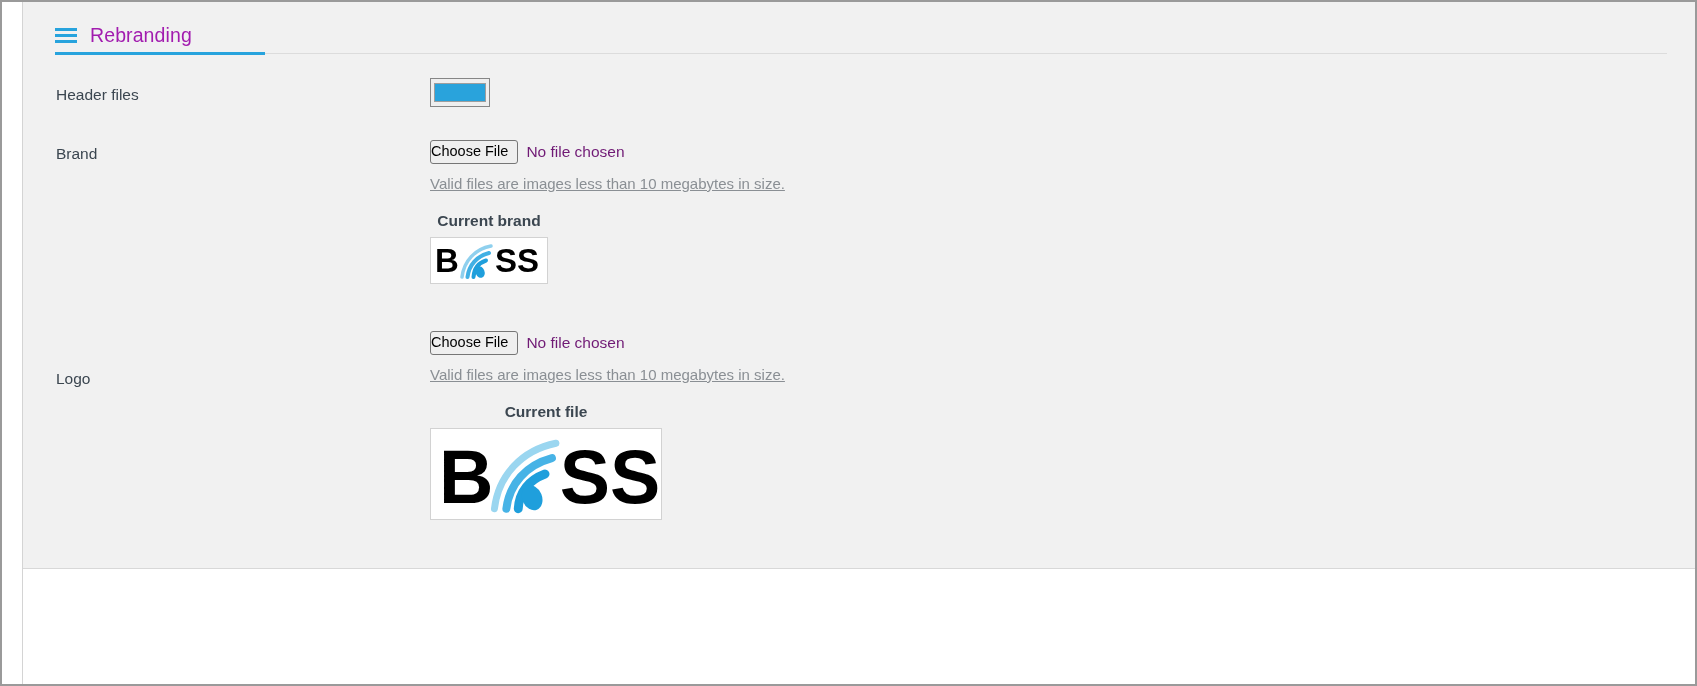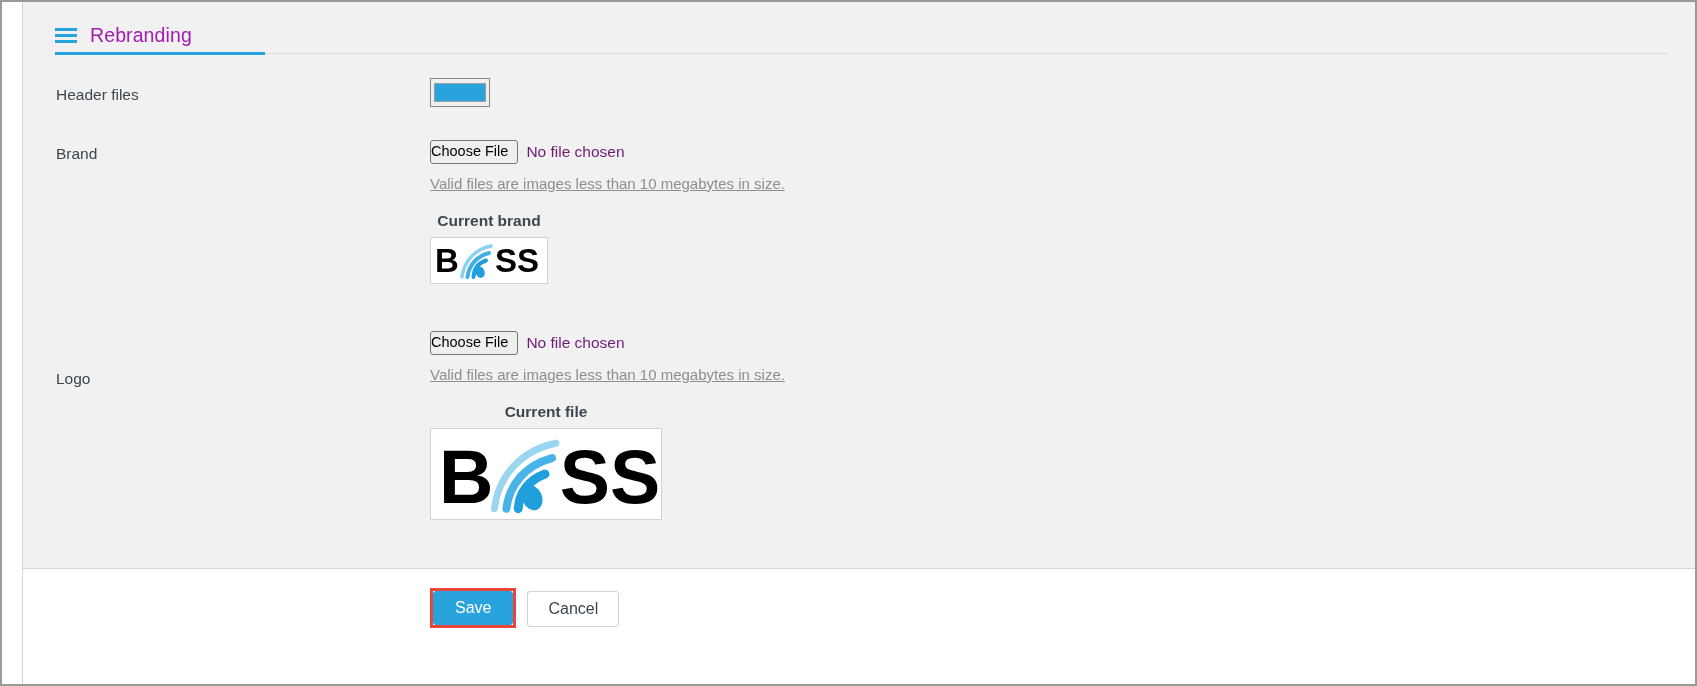--- a/index.html
+++ b/index.html
@@ -298,22 +298,14 @@
               <ellipse cx="42" cy="59" rx="10" ry="13" fill="#1f9fdc" transform="rotate(-22 42 59)"></ellipse>
             </g>
             <text x="130" y="74" font-family="Liberation Sans, sans-serif" font-size="76" font-weight="bold" fill="#000000">SS</text>
           </svg>
         </div>
       </div>
     </div>
 
   </div>
 
-  <div class="footer">
-    <div class="footer-inner">
-      <span class="save-wrap" style="border-color: rgb(232, 69, 60);">
-        <button class="btn-save" style="background: rgb(41, 163, 220); border-color: rgb(41, 163, 220);">Save</button>
-      </span>
-      <button class="btn-cancel">Cancel</button>
-    </div>
-  </div>
 
 </div>
 
 </body></html>

